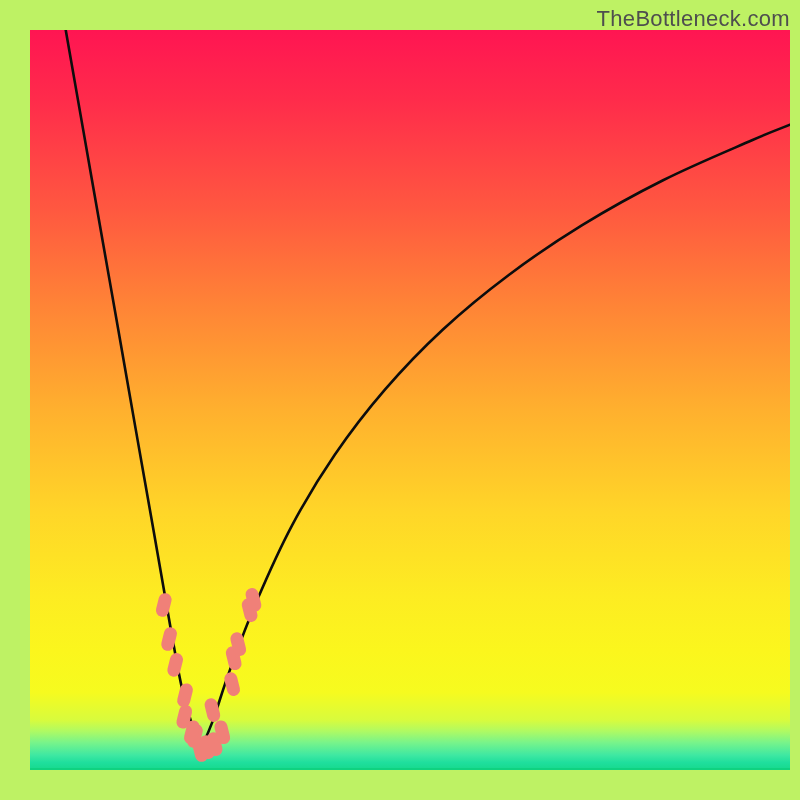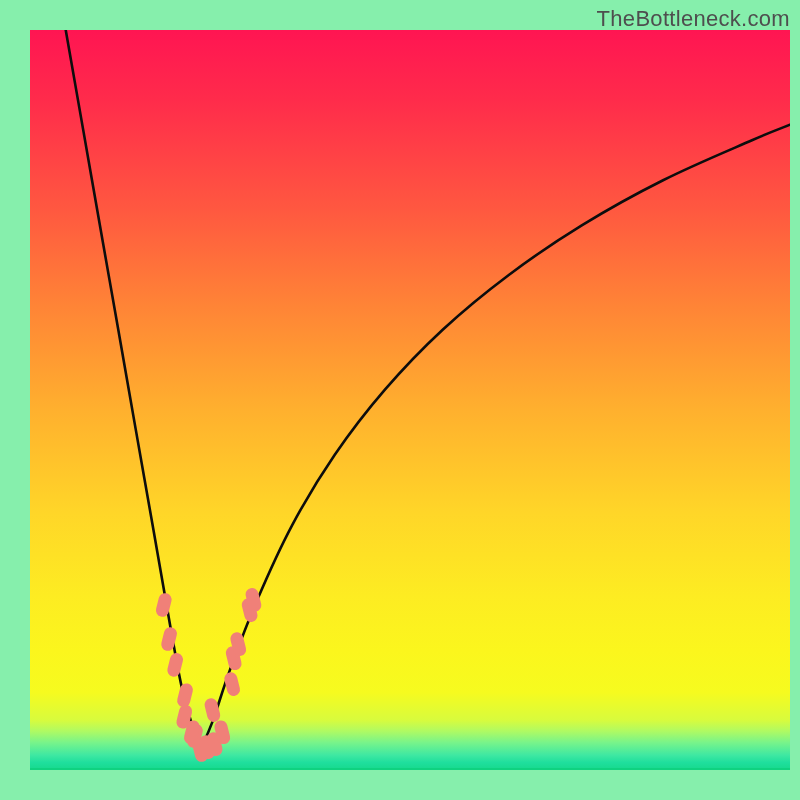--- a/index.html
+++ b/index.html
@@ -7,21 +7,21 @@
     padding: 0;
     width: 800px;
     height: 800px;
     overflow: hidden;
     background: #000;
     font-family: Arial, Helvetica, sans-serif;
   }
   .frame {
     position: absolute;
     inset: 0;
-    background: #86efac;
+    background: #bef264;
     text-align: right;
   }
   .plot {
     position: absolute;
     left: 30px;
     top: 30px;
     width: 760px;
     height: 740px;
     overflow: hidden;
   }

